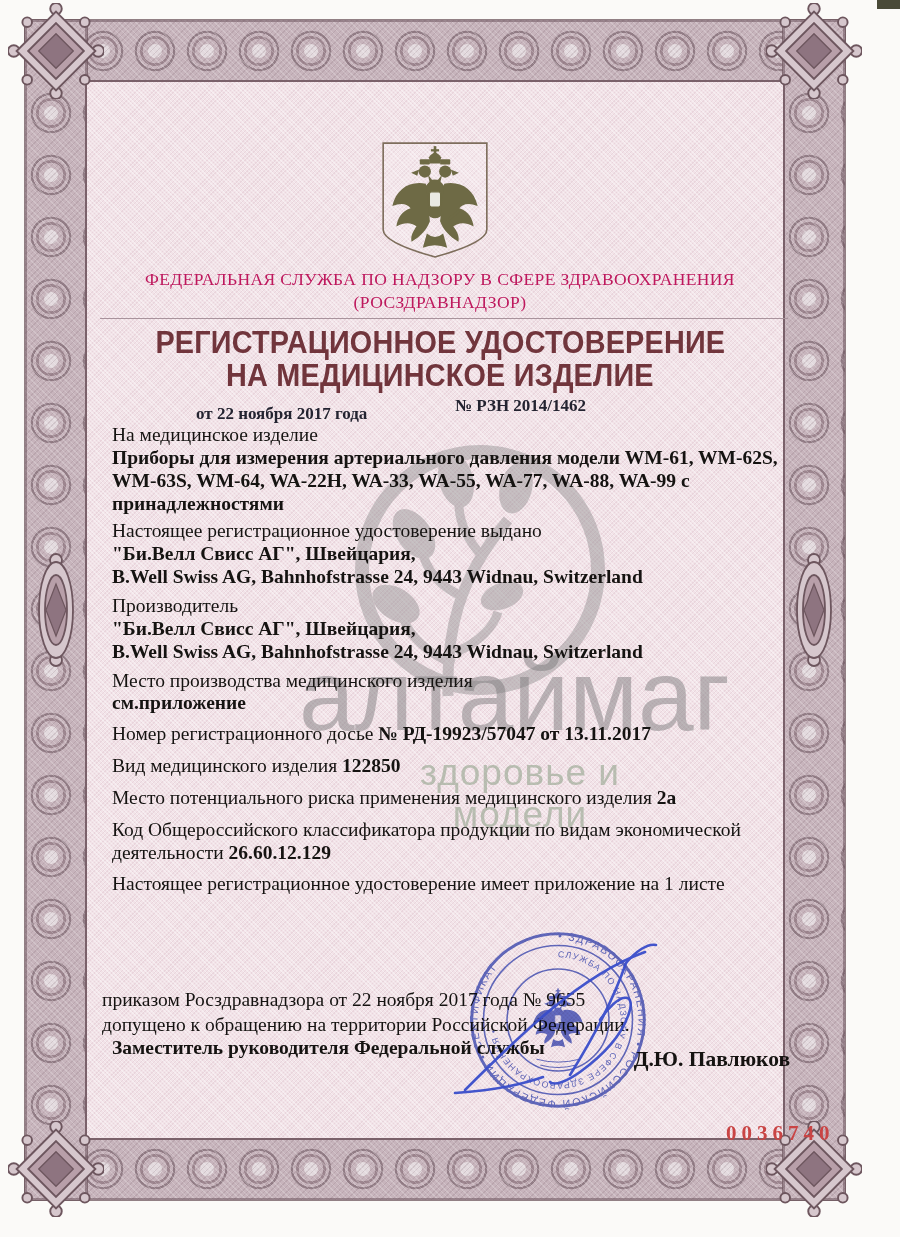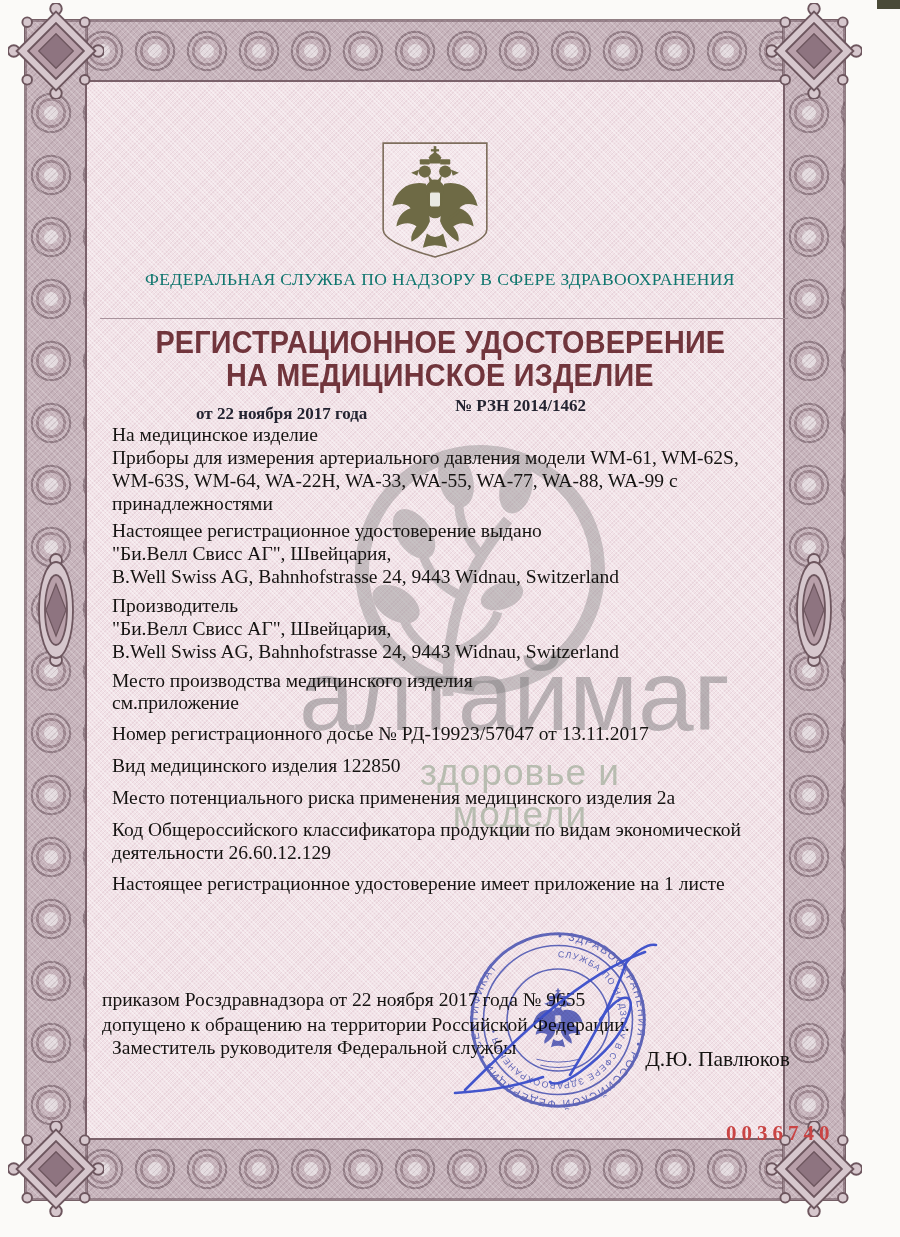--- a/index.html
+++ b/index.html
@@ -24,23 +24,23 @@
   
   .paper{position:absolute;left:87px;top:82px;width:696px;height:1056px;
     background-color:#f2e3e8;
     background-image:
       repeating-linear-gradient(45deg, rgba(255,255,255,.40) 0 1px, transparent 1px 3px),
       repeating-linear-gradient(-45deg, rgba(210,176,189,.28) 0 1px, transparent 1px 3px);
     box-shadow:0 0 0 2px #7a616a;}
   
   .t{position:absolute;white-space:nowrap;color:#151311;font-size:19.5px;line-height:23px;}
   .wrap{white-space:normal;}
-  .b{font-weight:normal;}
+  .b{font-weight:bold;}
   .center{text-align:center;}
-  .hdr{color:#0f766e;font-size:17.5px;letter-spacing:.4px;}
+  .hdr{color:#be185d;font-size:17.5px;letter-spacing:.4px;}
   .title{color:#71353c;font-weight:bold;font-family:"Liberation Sans",sans-serif;
          font-size:31px;letter-spacing:.2px;}
   .cond{display:inline-block;transform:scaleX(.93);transform-origin:center;}
   .datefont{color:#232330;font-weight:bold;font-size:17px;}
   .divider{position:absolute;left:100px;top:318px;width:688px;height:0;
            border-top:1px solid #a8939c;}
   .serial{position:absolute;left:678px;top:1121px;color:#c94444;font-size:21px;
           letter-spacing:5px;font-weight:bold;margin-left:48px;}
   .wm-brand{position:absolute;left:210px;top:638px;width:520px;text-align:right;
      font-family:"Liberation Sans",sans-serif;font-size:100px;font-weight:500;
@@ -152,20 +152,21 @@
   </svg>
   <div class="wm-brand">алтаймаг</div>
   <div class="wm-tag">здоровье и модели</div>
 
   <svg style="position:absolute;left:375px;top:138px" width="120" height="124" viewBox="0 0 118 122">
     <path d="M8,5 H110 V90 Q110,103 59,117 Q8,103 8,90 Z" fill="rgba(255,255,255,.15)" stroke="#7e6e5c" stroke-width="1.6"></path>
     <use href="#dbl-eagle" x="9" y="5" width="100" height="110" color="#6e6a45"></use>
   </svg>
 
   <div class="t hdr center" style="left:90px;top:268px;width:700px">ФЕДЕРАЛЬНАЯ СЛУЖБА ПО НАДЗОРУ В СФЕРЕ ЗДРАВООХРАНЕНИЯ</div>
+  <div class="t hdr center" style="left:90px;top:291px;width:700px">(РОСЗДРАВНАДЗОР)</div>
   <div class="divider"></div>
 
   <div class="t title center" style="left:90px;top:331px;width:700px">
     <span class="cond">РЕГИСТРАЦИОННОЕ УДОСТОВЕРЕНИЕ</span>
   </div>
   <div class="t title center" style="left:90px;top:364px;width:700px">
     <span class="cond">НА МЕДИЦИНСКОЕ ИЗДЕЛИЕ</span>
   </div>
   <div class="t datefont" style="left:196px;top:402px">от 22 ноября 2017 года</div>
   <div class="t datefont" style="left:455px;top:394px">№  РЗН 2014/1462</div>

